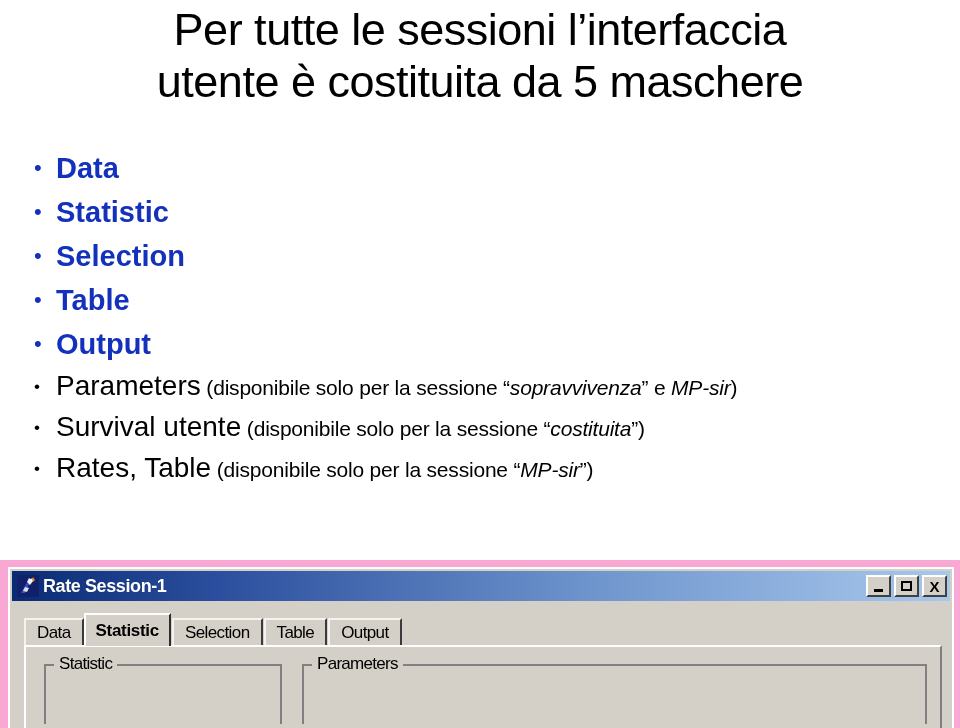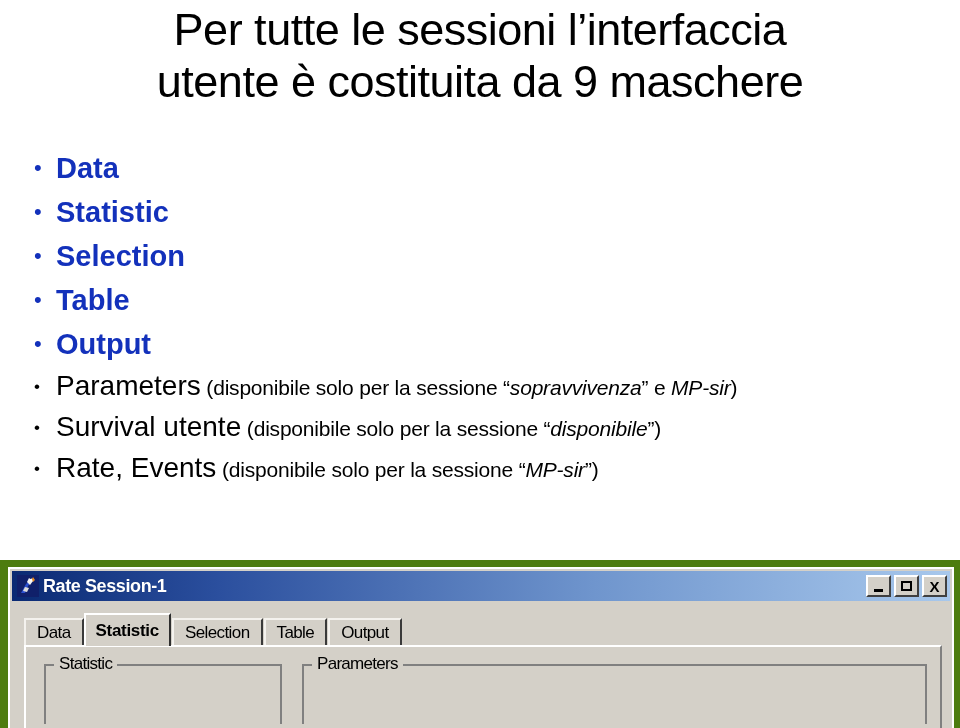--- a/index.html
+++ b/index.html
@@ -86,21 +86,21 @@
   }
   .b-black .note .it { font-style: italic; }
 
   
   .win-shot {
     position: absolute;
     left: 0;
     top: 560px;
     width: 960px;
     height: 168px;
-    background: #4d7c0f;
+    background: #f9a8d4;
     box-sizing: border-box;
     padding: 7px 6px 0 8px;
     overflow: hidden;
   }
   .win-frame {
     width: 100%;
     height: 161px;
     background: #d4d0c8;
     border: 2px solid #ffffff;
     border-right-color: #ffffff;
@@ -243,21 +243,21 @@
     color: #000000;
     letter-spacing: -0.7px;
     white-space: nowrap;
   }
 </style>
 </head>
 <body>
 
 <div class="slide-title">
   <span class="line">Per tutte le sessioni l’interfaccia</span>
-  <span class="line">utente è costituita da 9 maschere</span>
+  <span class="line">utente è costituita da 5 maschere</span>
 </div>
 
 <ul class="bullets">
 
   <li class="bullet-row b-blue">
     <span class="bullet-dot">•</span>
     <span class="bullet-text">Data</span>
   </li>
 
   <li class="bullet-row b-blue">
@@ -280,26 +280,26 @@
     <span class="bullet-text">Output</span>
   </li>
 
   <li class="bullet-row b-black">
     <span class="bullet-dot">•</span>
     <span class="bullet-text"><span class="lead">Parameters</span><span class="note"><span> (disponibile solo per la sessione “</span><span class="it">sopravvivenza</span><span>” e </span><span class="it">MP-sir</span><span>)</span></span></span>
   </li>
 
   <li class="bullet-row b-black">
     <span class="bullet-dot">•</span>
-    <span class="bullet-text"><span class="lead">Survival utente</span><span class="note"><span> (disponibile solo per la sessione “</span><span class="it">disponibile</span><span>”</span><span class="it"></span><span>)</span></span></span>
+    <span class="bullet-text"><span class="lead">Survival utente</span><span class="note"><span> (disponibile solo per la sessione “</span><span class="it">costituita</span><span>”</span><span class="it"></span><span>)</span></span></span>
   </li>
 
   <li class="bullet-row b-black">
     <span class="bullet-dot">•</span>
-    <span class="bullet-text"><span class="lead">Rate, Events</span><span class="note"><span> (disponibile solo per la sessione “</span><span class="it">MP-sir</span><span>”</span><span class="it"></span><span>)</span></span></span>
+    <span class="bullet-text"><span class="lead">Rates, Table</span><span class="note"><span> (disponibile solo per la sessione “</span><span class="it">MP-sir</span><span>”</span><span class="it"></span><span>)</span></span></span>
   </li>
 
 </ul>
 
 <div class="win-shot">
   <div class="win-frame">
 
     <div class="title-bar">
       <span class="app-icon">
         <svg width="22" height="22" viewBox="0 0 22 22" aria-hidden="true">

